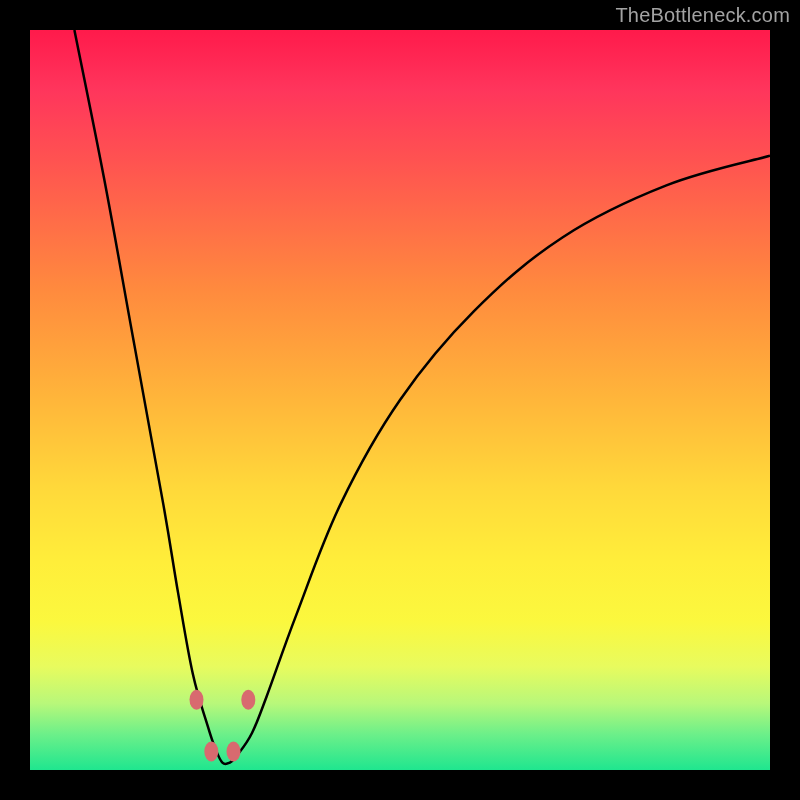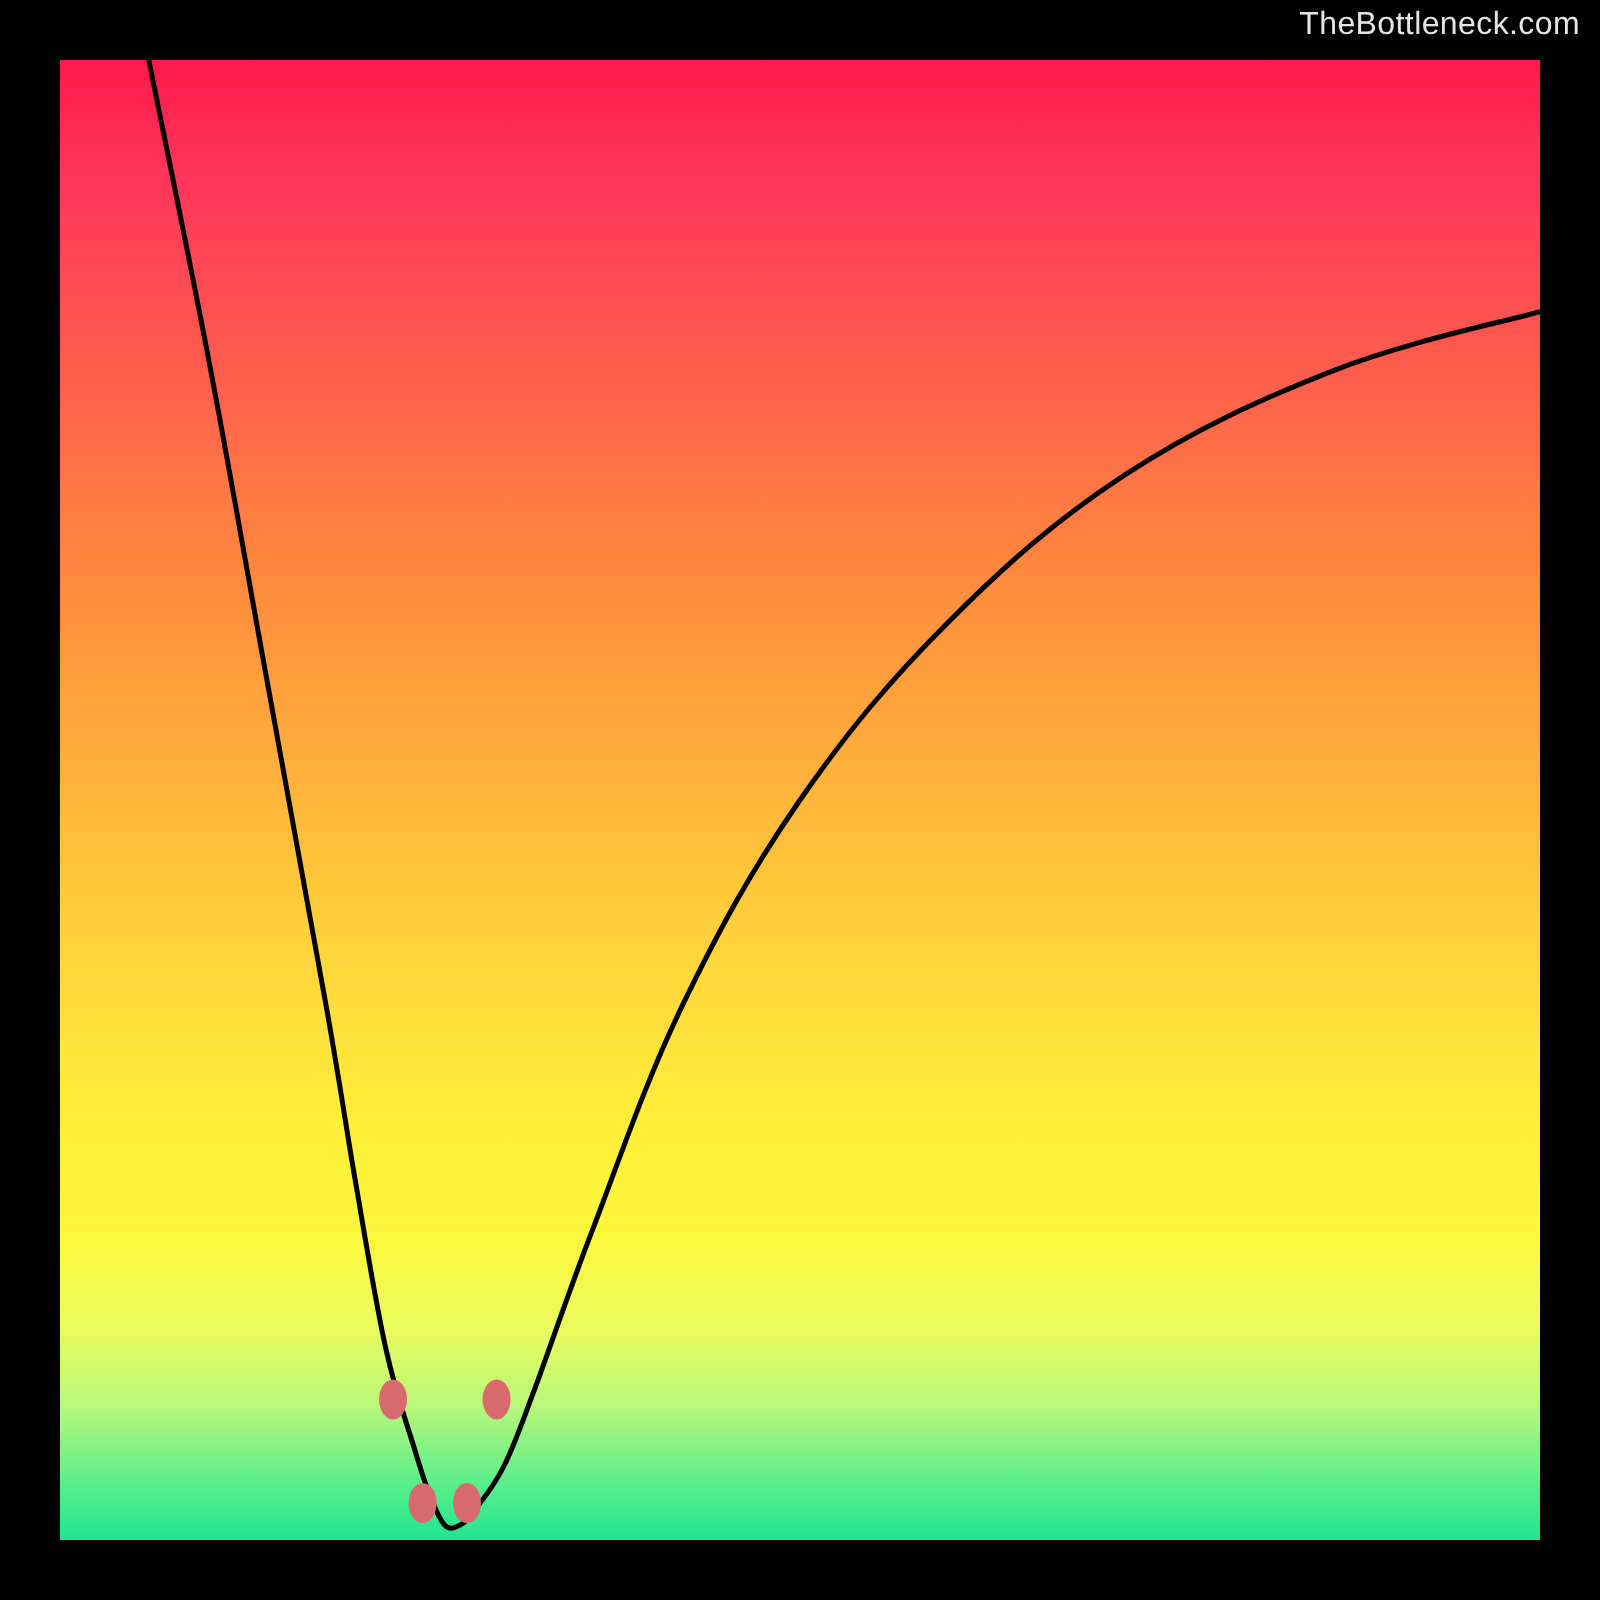--- a/index.html
+++ b/index.html
@@ -28,22 +28,22 @@
       #fbf83e 80%,
       #e8fb5e 86%,
       #b8f87a 91%,
       #6ff089 95%,
       #1fe68f 100%);
   }
   .watermark {
     position: absolute;
     top: 4px;
     right: 10px;
-    color: #e5e5e5;
-    font-size: 16px;
+    color: #a3a3a3;
+    font-size: 20px;
     font-weight: 500;
     letter-spacing: 0.2px;
     user-select: none;
   }
   svg.curves {
     position: absolute;
     left: 0;
     top: 0;
     width: 740px;
     height: 740px;

